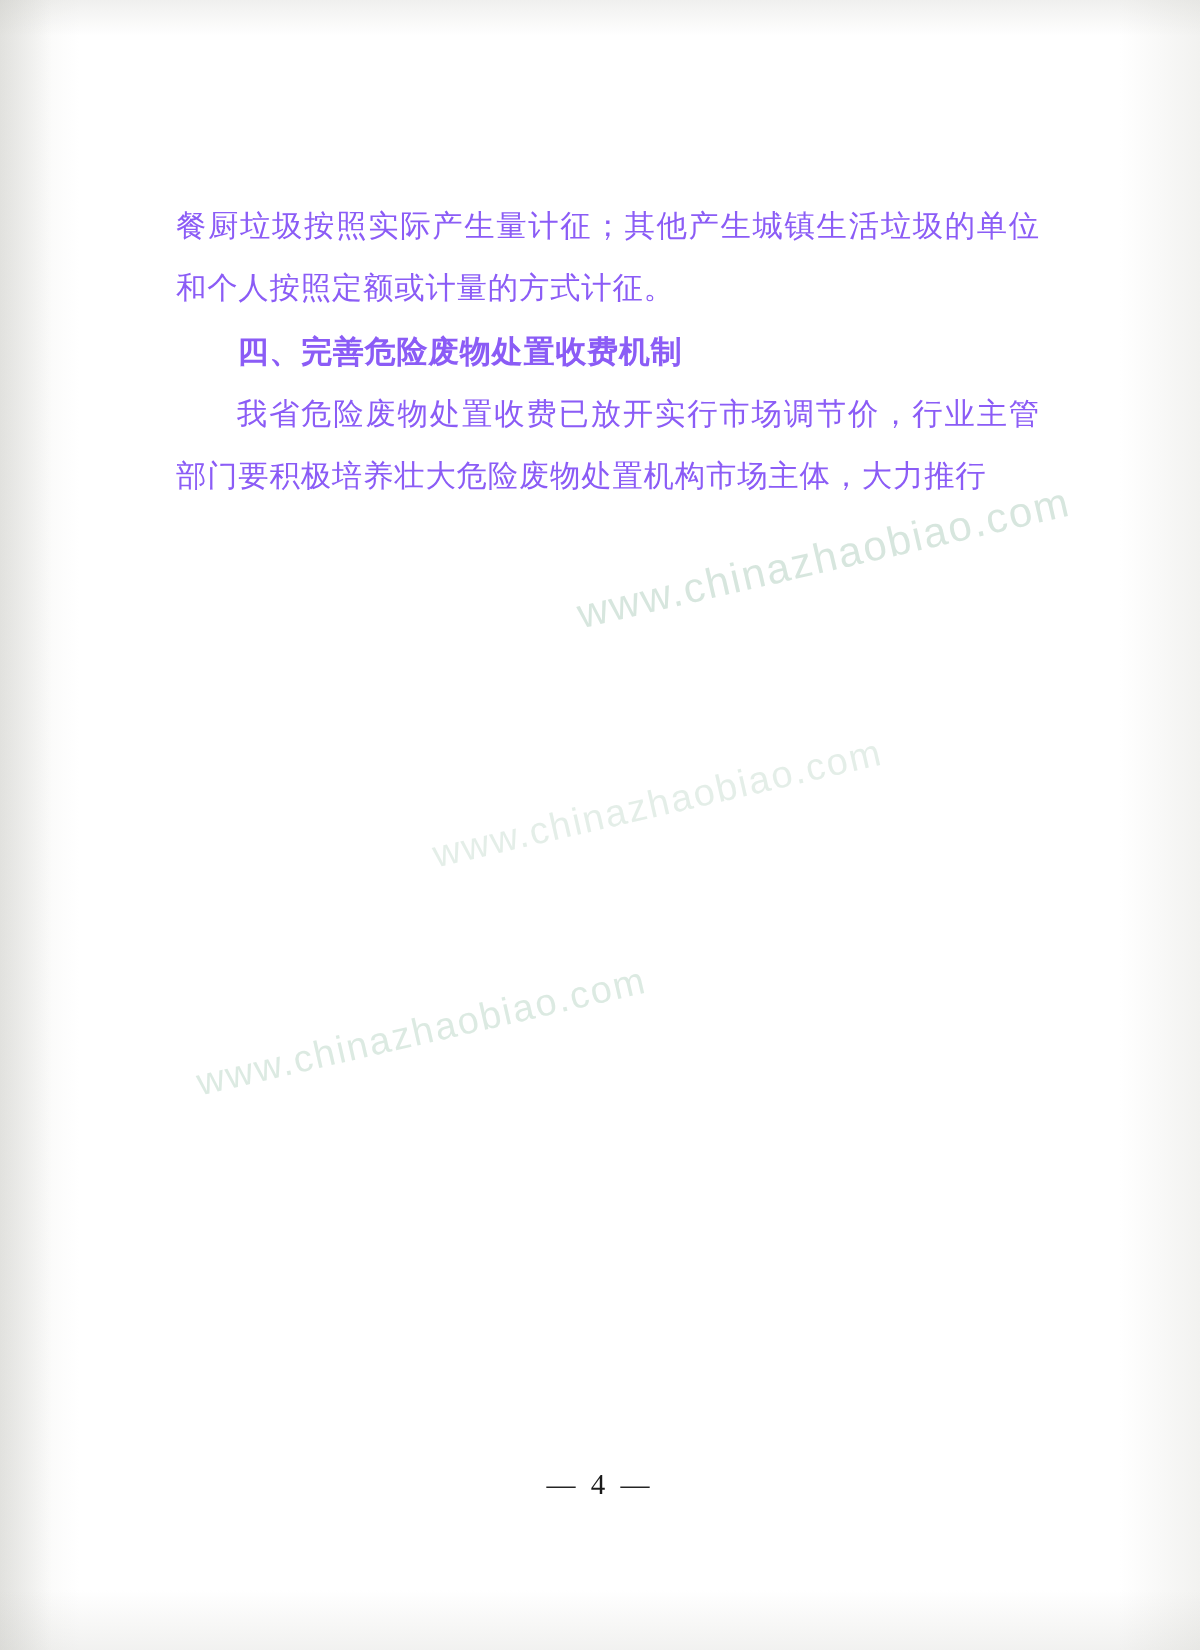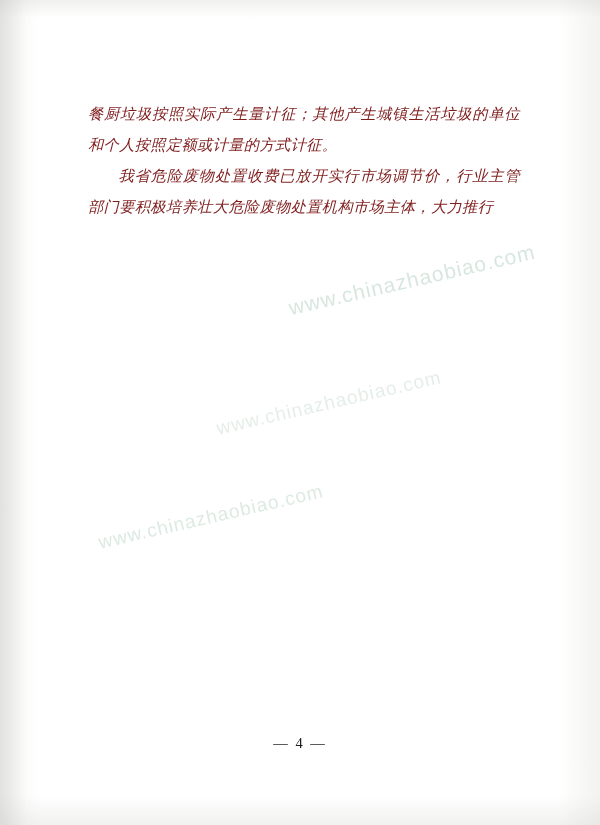--- a/index.html
+++ b/index.html
@@ -30,28 +30,27 @@
     pointer-events: none;
   }
   .content {
     position: absolute;
     left: 88px;
     top: 98px;
     width: 432px;
   }
   p, h2 {
     margin: 0;
-    color: #7f1d1d;
+    color: #8b5cf6;
     font-size: 15.2px;
     line-height: 31px;
     letter-spacing: 0.4px;
     text-align: justify;
     text-justify: inter-ideograph;
     font-family: "Liberation Serif", serif;
-    font-style: italic;
   }
   .para {
     text-indent: 0;
   }
   .indent {
     text-indent: 2em;
   }
   .heading {
     font-weight: bold;
     text-indent: 2em;
@@ -123,20 +122,21 @@
 <body>
 
 <div class="page">
   <div class="page-bg"></div>
   <div class="edge-shadow-top"></div>
   <div class="edge-shadow-left"></div>
   <div class="edge-shadow-bottom"></div>
 
   <div class="content">
     <p class="para">餐厨垃圾按照实际产生量计征；其他产生城镇生活垃圾的单位和个人按照定额或计量的方式计征。</p>
+    <h2 class="heading">四、完善危险废物处置收费机制</h2>
     <p class="indent">我省危险废物处置收费已放开实行市场调节价，行业主管部门要积极培养壮大危险废物处置机构市场主体，大力推行</p>
   </div>
 
   <div class="watermark wm1">www.chinazhaobiao.com</div>
   <div class="watermark wm2">www.chinazhaobiao.com</div>
   <div class="watermark wm3">www.chinazhaobiao.com</div>
 
   <div class="footer">— 4 —</div>
 </div>
 

